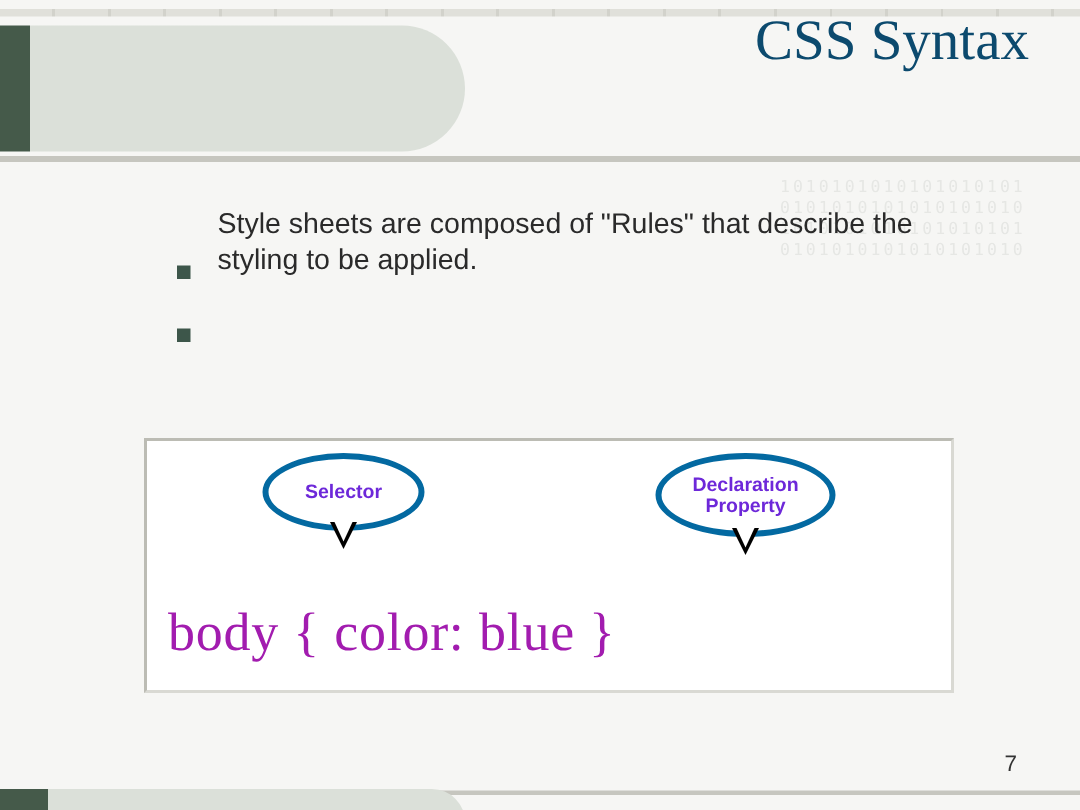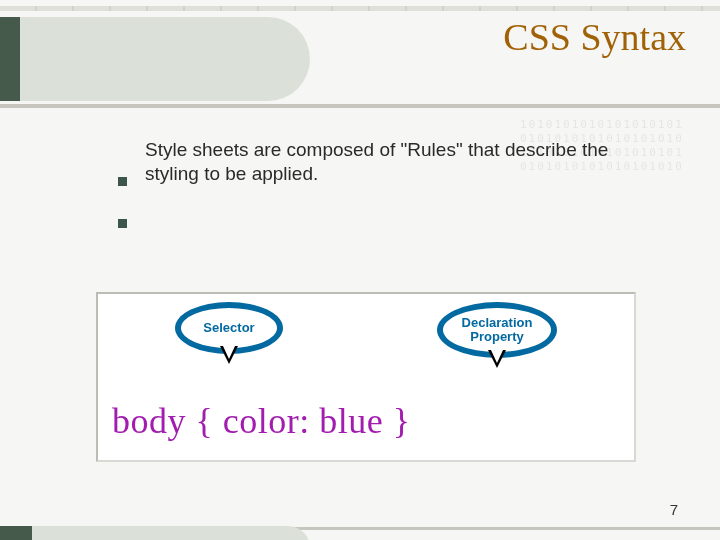--- a/index.html
+++ b/index.html
@@ -25,26 +25,26 @@
   }
   
   .title-block {
     position: absolute;
     left: -620px; top: 17px;
     width: 930px; height: 84px;
     border-radius: 42px;
     background: linear-gradient(to right, #455a4a 0 640px, #dbe0d9 640px 100%);
   }
   .title {
-    position: absolute; top: 17px; right: 34px;
+    position: absolute; top: 7px; right: 34px;
     width: 350px;
     text-align: right;
     font-size: 38px;
     line-height: 1.08;
-    color: #a16207;
+    color: #0c4a6e;
     font-family: Georgia, 'Times New Roman', serif;
   }
   .watermark {
     position: absolute;
     right: 0; top: 118px;
     width: 200px;
     font-size: 11px;
     color: rgba(90, 100, 90, 0.10);
     letter-spacing: 2px;
     line-height: 14px;
@@ -75,26 +75,26 @@
     border-top-color: #bcbcb4;
     border-left-color: #bcbcb4;
   }
   .callouts {
     position: absolute; left: 0; top: 8px; width: 100%; height: 82px;
     display: flex; justify-content: space-around; align-items: flex-start;
   }
   .callout {
     position: relative;
     background: #fff;
-    border: 6px solid #0369a1;
+    border: 4px solid #0369a1;
     border-radius: 50%;
     display: flex; align-items: center; justify-content: center;
     text-align: center;
     font-size: 13px; font-weight: bold;
-    color: #0369a1;
+    color: #6d28d9;
     padding: 6px 8px;
     line-height: 1.1;
   }
   .callout.c1 { width: 108px; height: 52px; }
   .callout.c2 { width: 120px; height: 56px; }
   .callout.c3 { width: 120px; height: 56px; }
   .callout .tail {
     position: absolute;
     bottom: -16px; left: 50%;
     transform: translateX(-50%);

